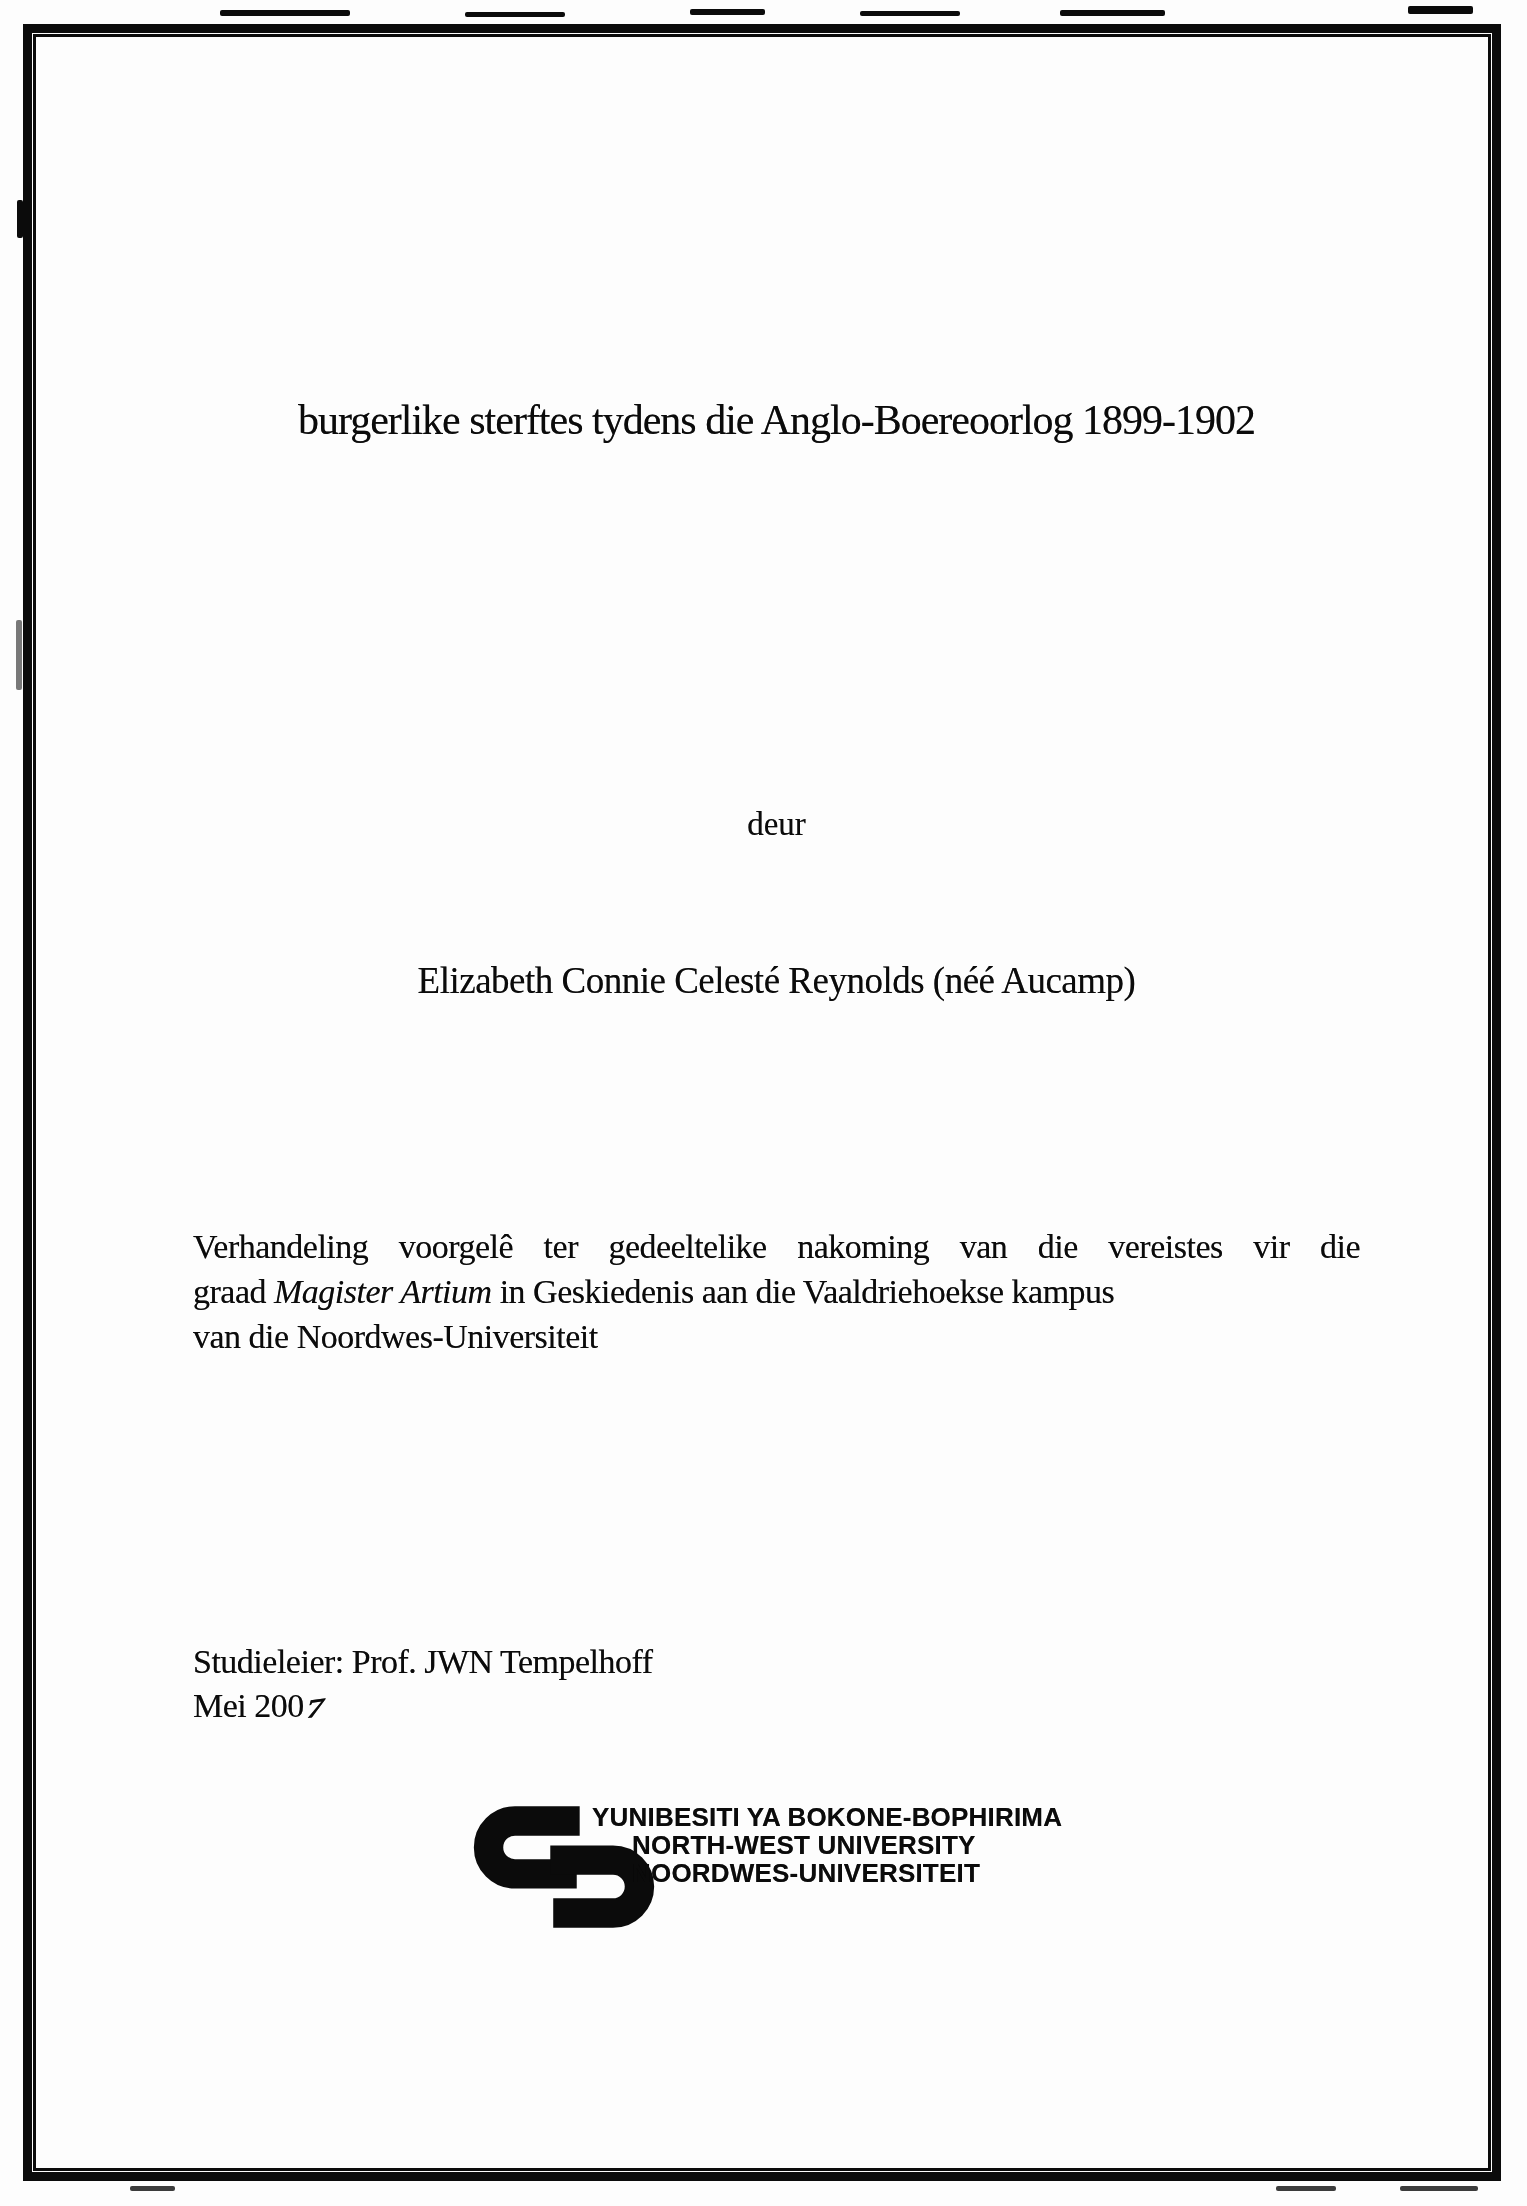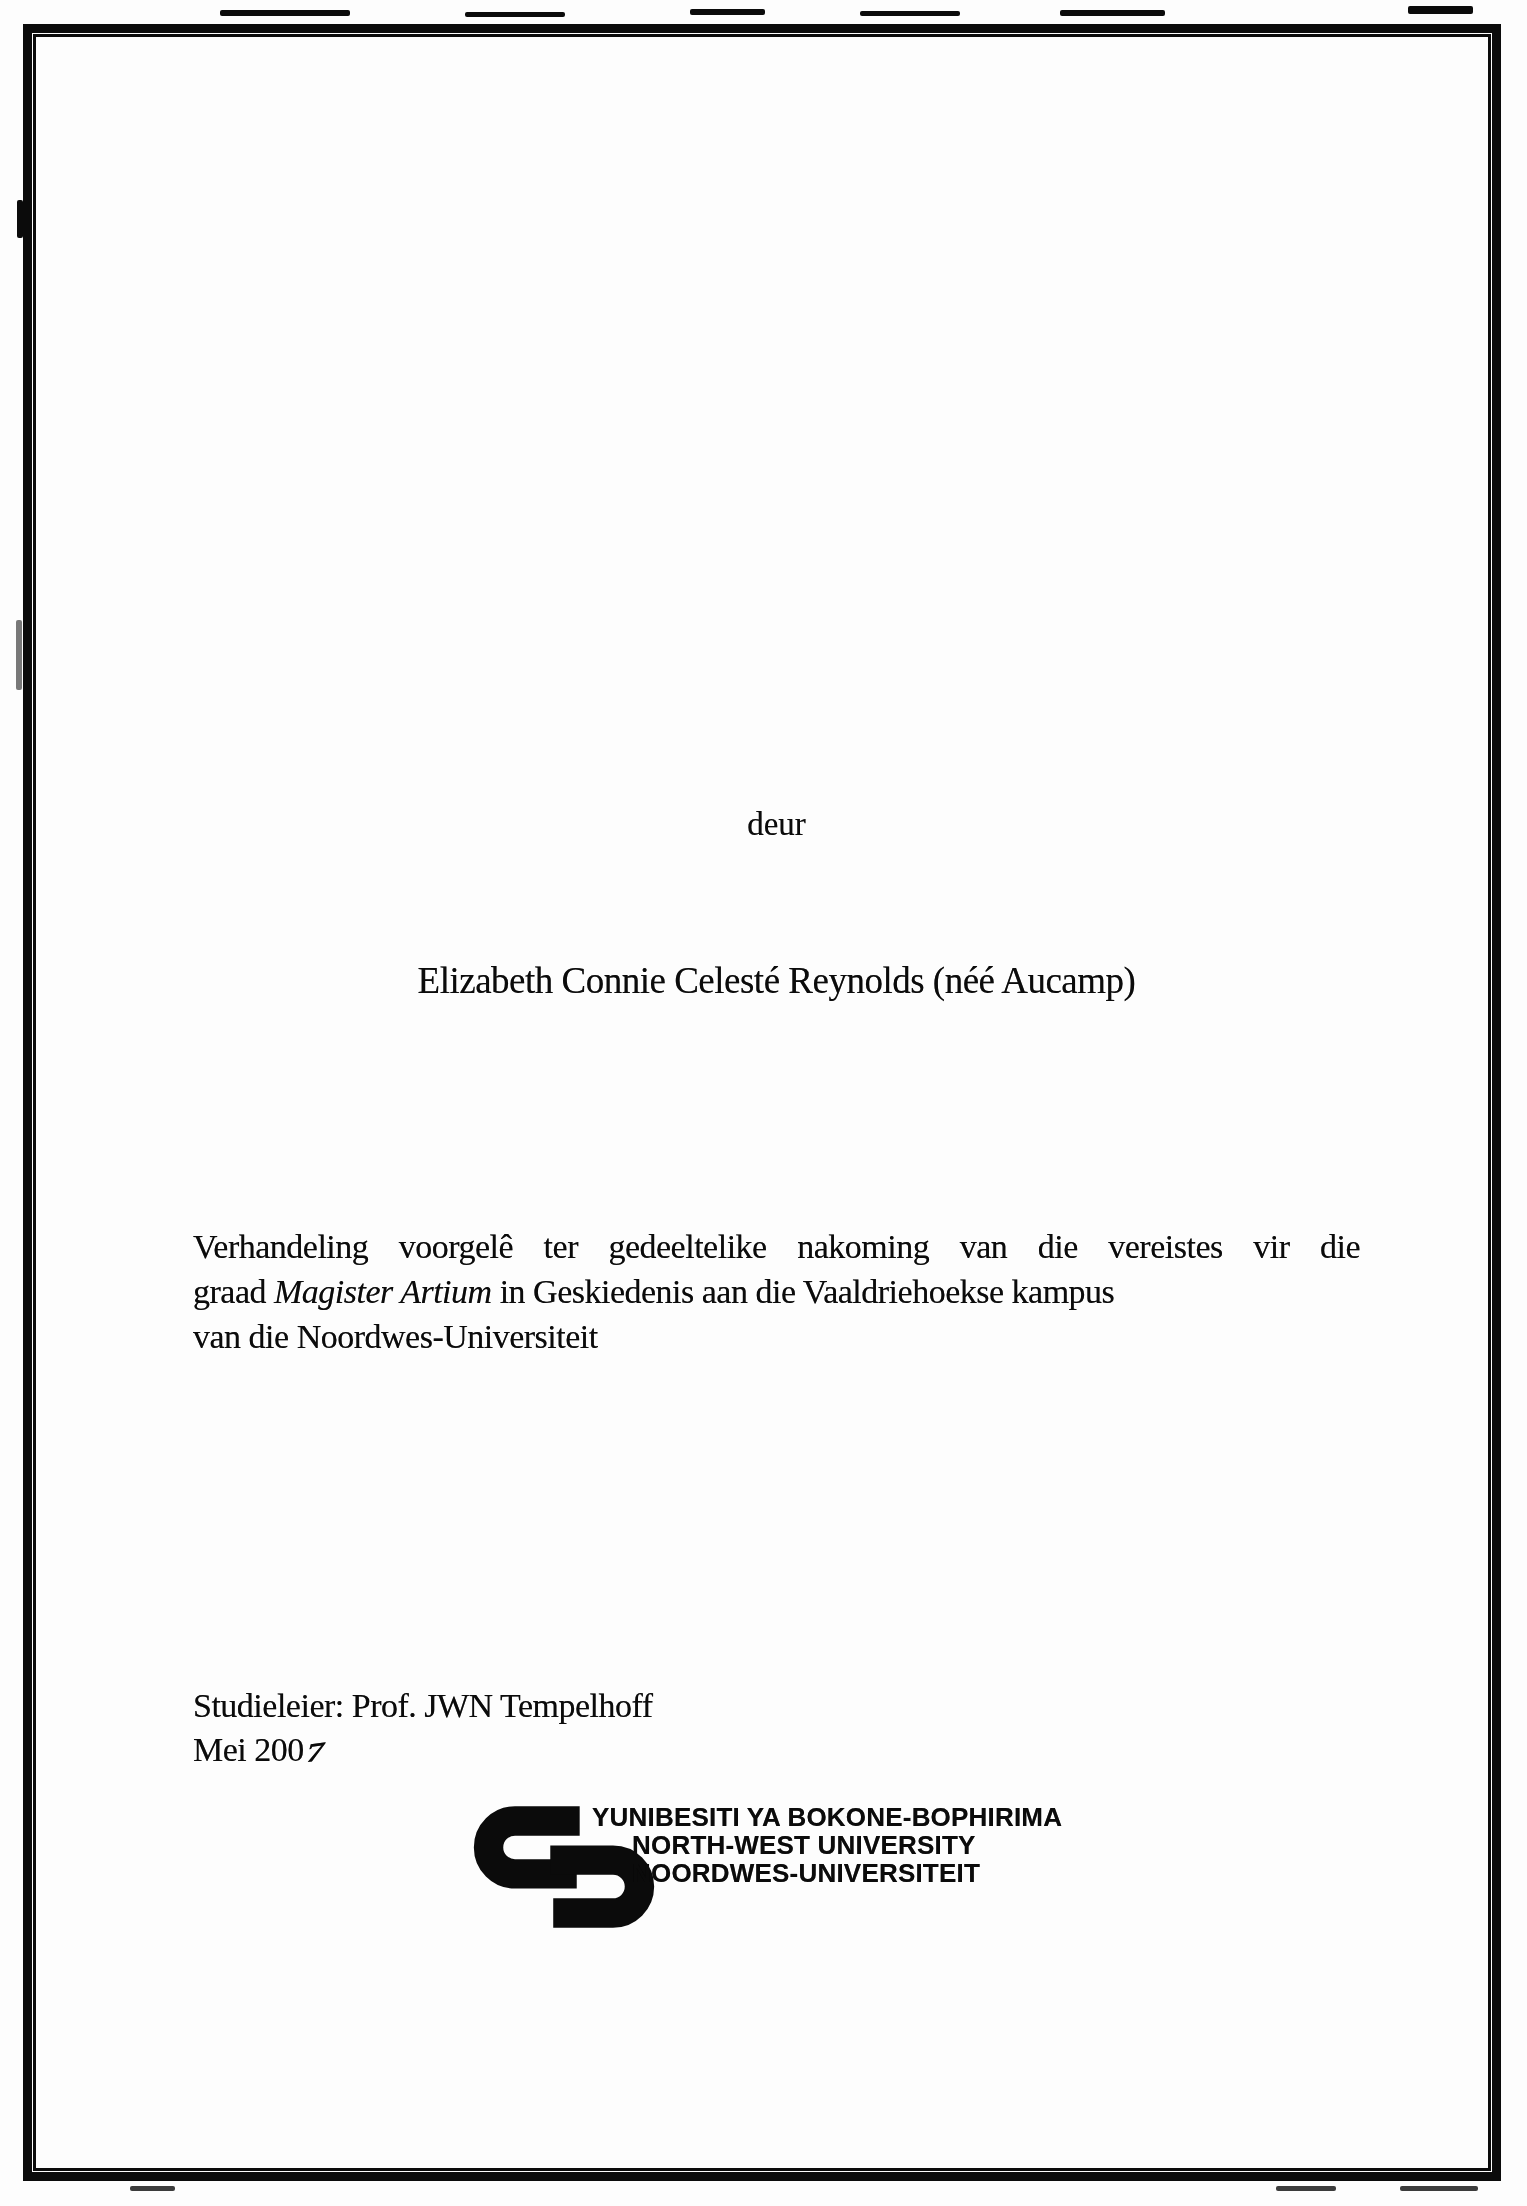--- a/index.html
+++ b/index.html
@@ -47,21 +47,21 @@
     text-align:center;font-size:37px;line-height:1.1;letter-spacing:-.5px;
   }
   .statement{
     position:absolute;left:193px;top:1218px;width:1167px;
     font-size:34px;line-height:45px;letter-spacing:-.5px;margin-top:6px;
   }
   .st-line1{text-align:justify;text-align-last:justify;}
   .statement em{}
   .supervisor{
     position:absolute;left:193px;top:1640px;width:900px;
-    font-size:34px;line-height:44px;letter-spacing:-.5px;margin-top:44px;
+    font-size:34px;line-height:44px;letter-spacing:-.5px;
   }
   .seven{
     display:inline-block;
     transform:skewX(-22deg) rotate(-8deg) scaleY(.82);
     transform-origin:50% 80%;
     font-weight:bold;
   }
 
   
   .logo-mark{position:absolute;left:466px;top:1798px;}
@@ -88,20 +88,21 @@
 <div class="dash" style="left:1276px;top:2186px;width:60px;height:5px;opacity:.8;"></div>
 <div class="dash" style="left:1400px;top:2186px;width:78px;height:5px;opacity:.8;"></div>
 
 <div class="frame">
   <div class="frame-inner"></div>
 </div>
 
 <main>
 
   <div class="title">
+    <div>burgerlike sterftes tydens die Anglo-Boereoorlog 1899-1902</div>
   </div>
 
   <div class="byline">deur</div>
 
   <div class="author">Elizabeth Connie Celesté Reynolds (néé Aucamp)</div>
 
   <div class="statement">
     <div class="st-line1">Verhandeling voorgelê ter gedeeltelike nakoming van die vereistes vir die</div>
     <div class="st-line2"><span>graad </span><em>Magister Artium</em><span> in Geskiedenis aan die Vaaldriehoekse kampus</span></div>
     <div class="st-line3">van die Noordwes-Universiteit</div>

